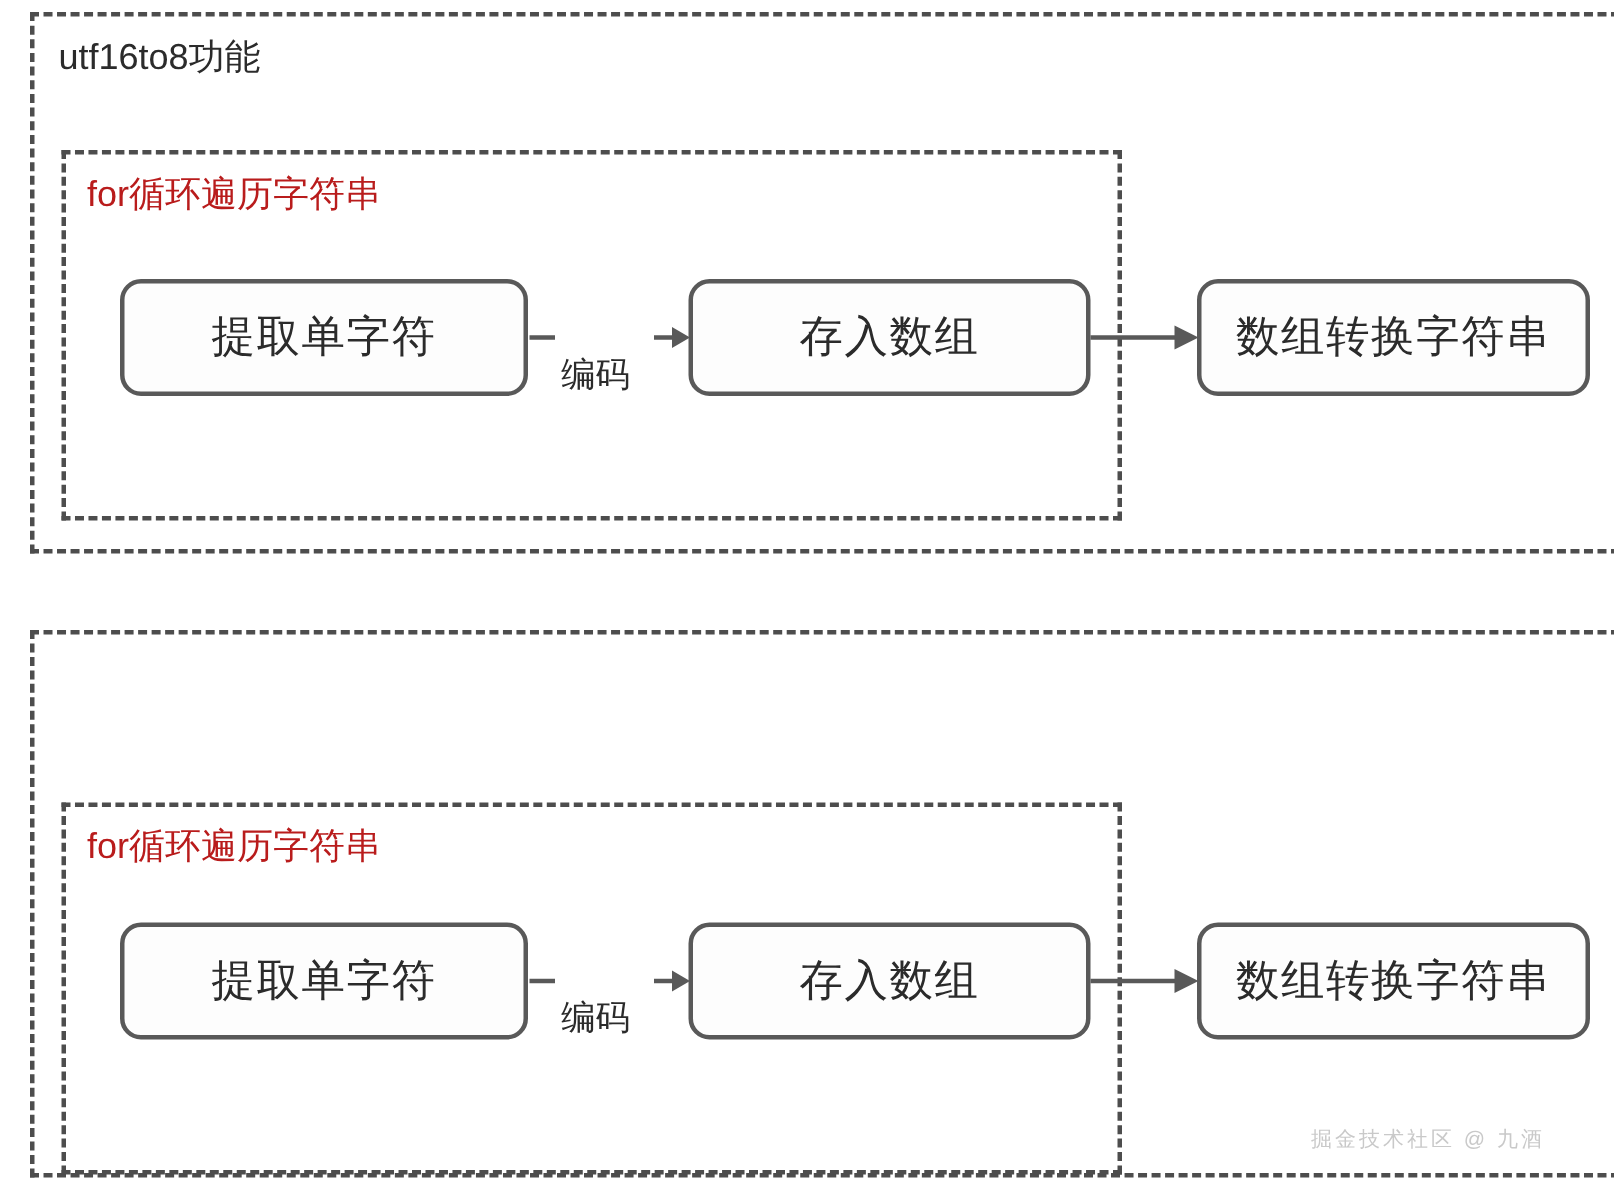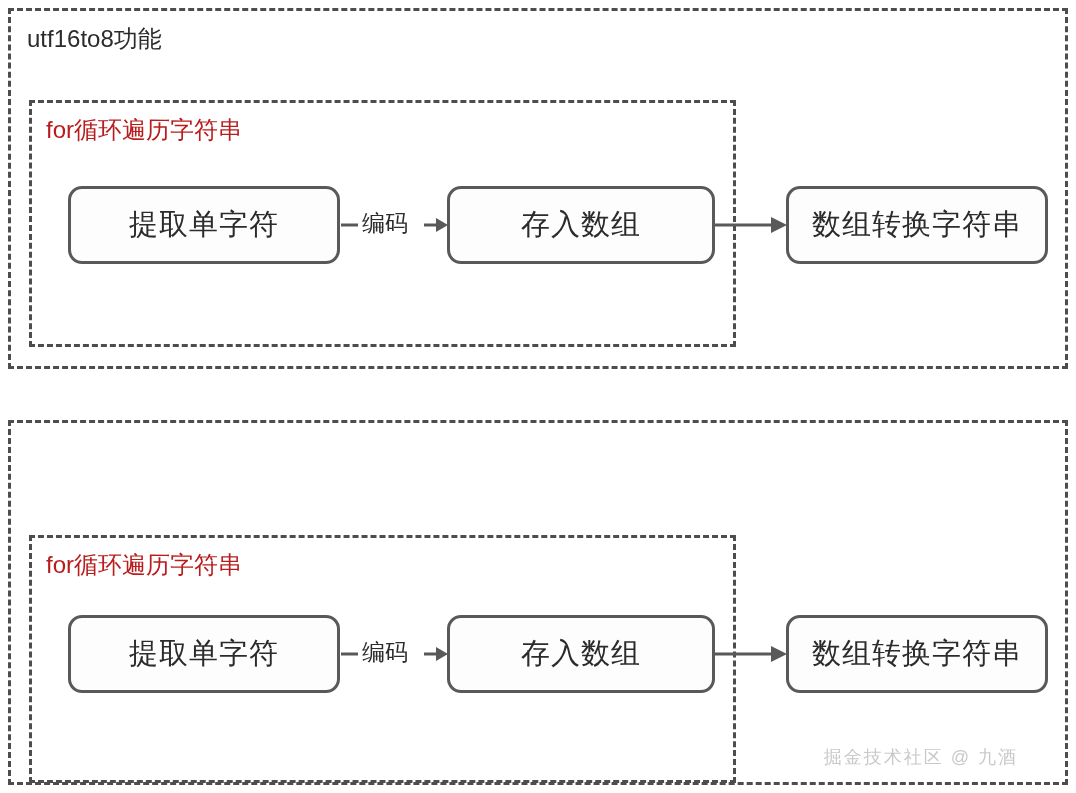--- a/index.html
+++ b/index.html
@@ -11,21 +11,21 @@
     height: 793px;
     background: #ffffff;
     font-family: "Liberation Sans", "DejaVu Sans", sans-serif;
     color: #3a3a3a;
     overflow: hidden;
     position: relative;
   }
 
   .canvas {
     position: absolute;
-    left: 0;
+    left: 12px;
     top: 0;
     width: 1056px;
     height: 793px;
     text-decoration: underline;
   }
 
   
   .group {
     position: absolute;
     box-sizing: border-box;
@@ -119,30 +119,31 @@
   .connector svg { display: block; overflow: visible; }
 
   .edge-label {
     position: absolute;
     font-size: 23px;
     color: #2b2b2b;
     background: #ffffff;
     padding: 0 2px;
     white-space: nowrap;
     line-height: 1;
+    margin-top: 26px;
   }
   #edge-label-encode-1 { left: 360px; top: 212px; }
   #edge-label-encode-2 { left: 360px; top: 641px; }
 
   
   .watermark {
     position: absolute;
     right: 38px;
     bottom: 24px;
-    font-size: 18px;
+    font-size: 14px;
     color: #c9c9c9;
     letter-spacing: 2px;
     white-space: nowrap;
   }
 </style>
 </head>
 <body>
 
 <div class="canvas">
 

